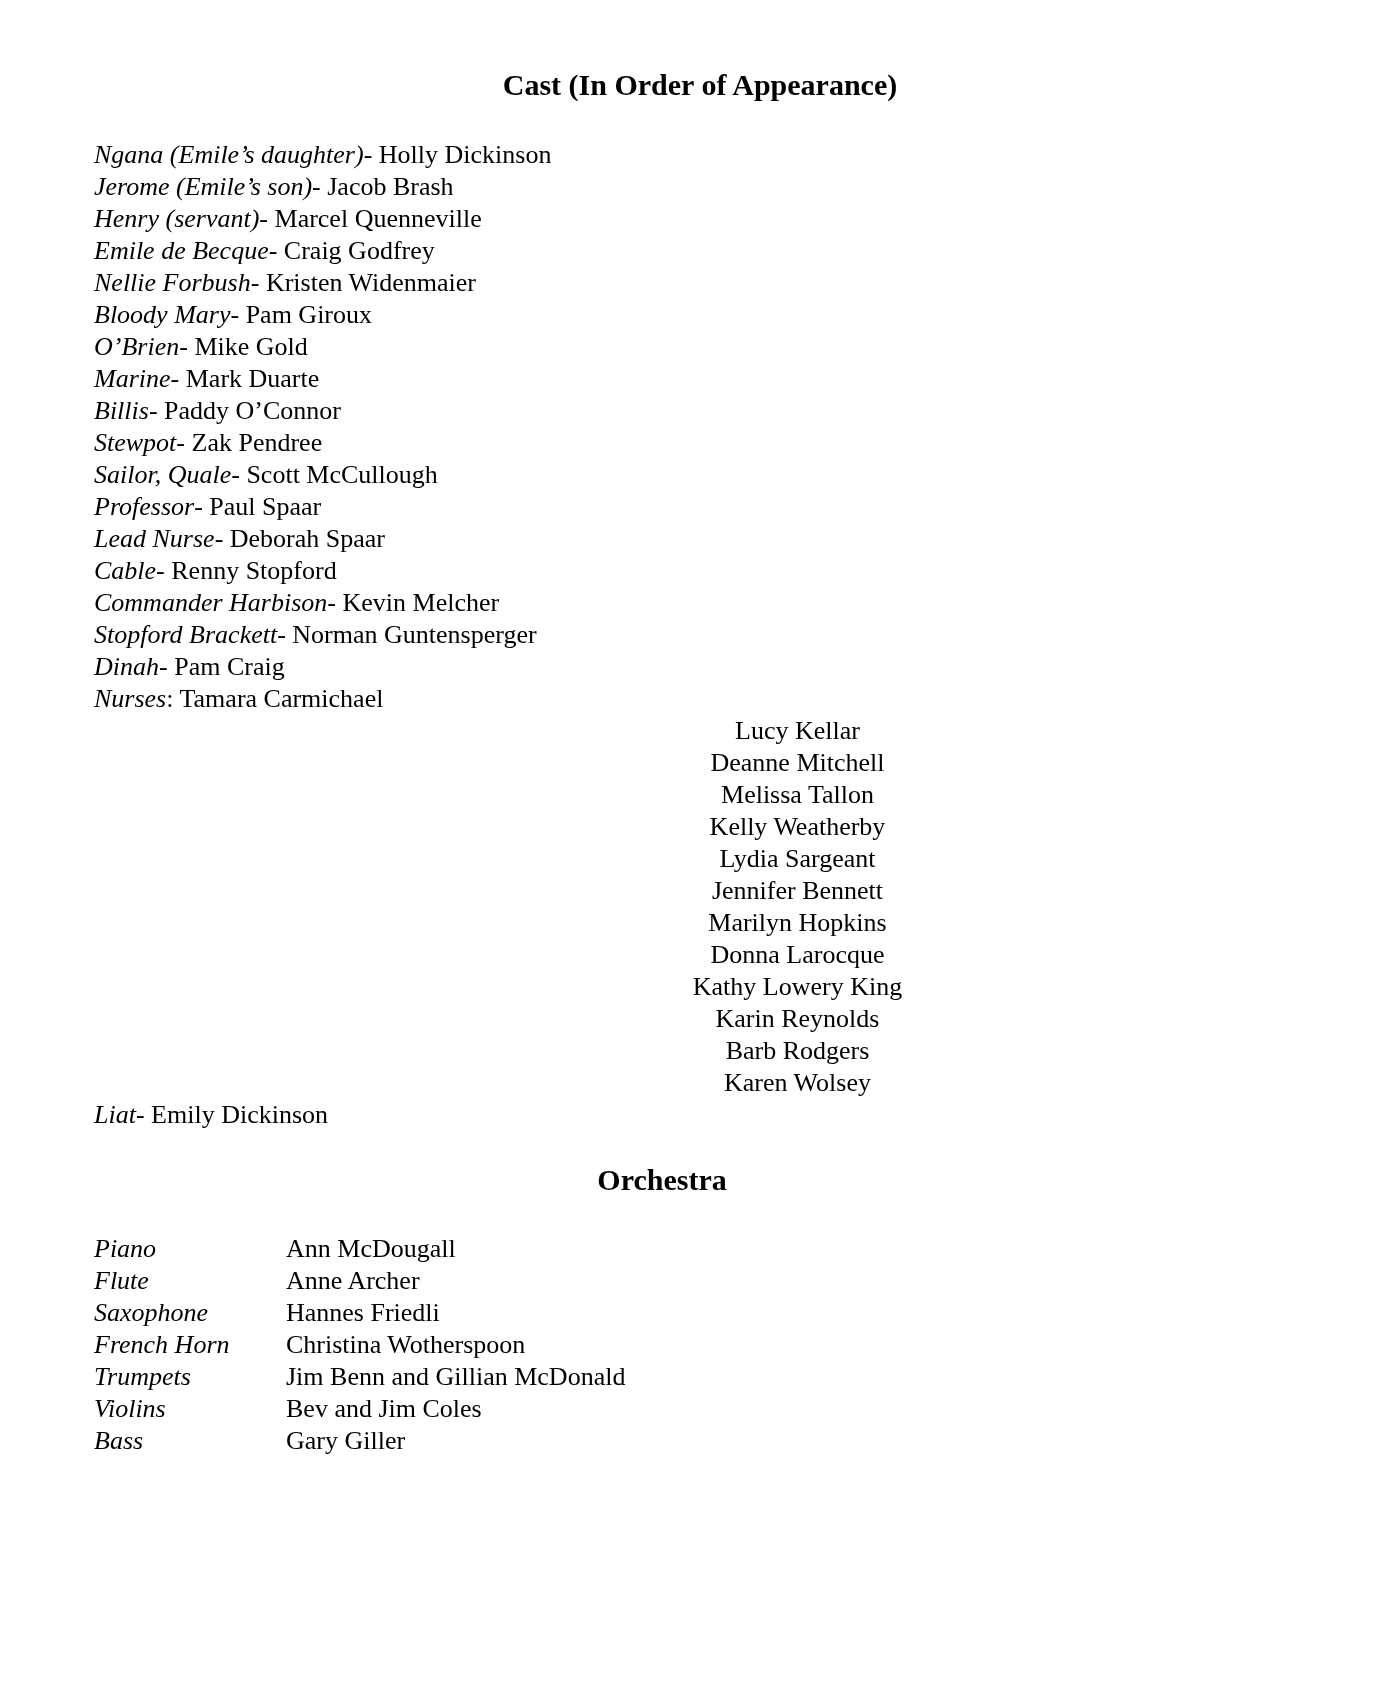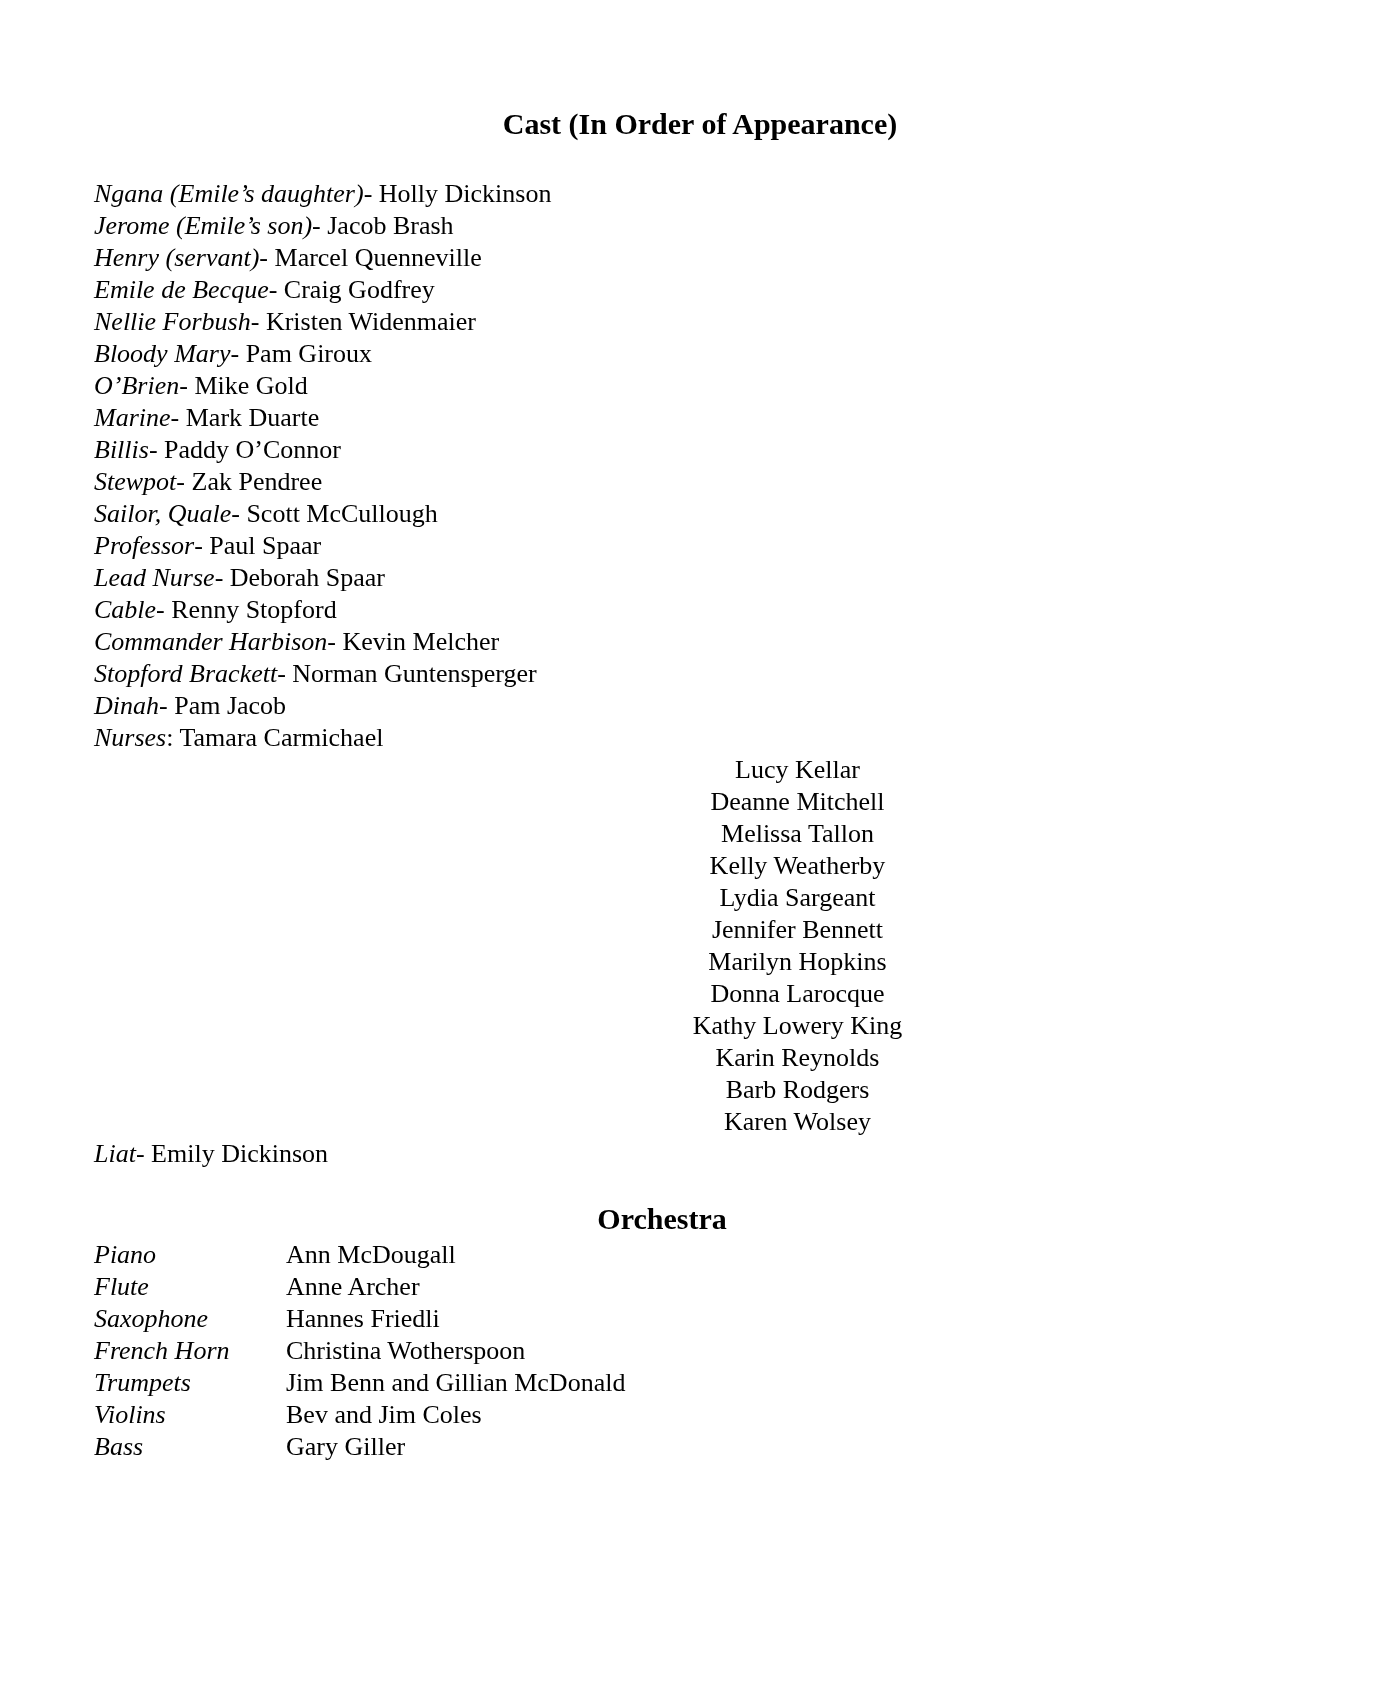--- a/index.html
+++ b/index.html
@@ -10,24 +10,24 @@
     color: #000000;
     font-family: "Liberation Serif", serif;
     overflow: hidden;
   }
   .heading {
     font-weight: bold;
     font-size: 30px;
     line-height: 40px;
     text-align: center;
   }
-  #cast-heading { margin-top: 104px; }
+  #cast-heading { margin-top: 65px; }
   #orchestra-heading { margin-top: 29px; position: relative; left: -38px; }
   .cast-list { margin-top: 34px; }
-  .orch-list { }
+  .orch-list { margin-top: 33px; }
   .line {
     font-size: 26px;
     line-height: 32px;
     padding-left: 94px;
     white-space: nowrap;
   }
   .role, .instrument { font-style: italic; }
   .sep { white-space: pre; }
   .indent { padding-left: 195px; text-align: center; }
   .orch-row { display: flex; }
@@ -48,21 +48,21 @@
   <div class="line"><span class="role">O’Brien</span><span class="sep">- </span><span class="actor">Mike Gold</span></div>
   <div class="line"><span class="role">Marine</span><span class="sep">- </span><span class="actor">Mark Duarte</span></div>
   <div class="line"><span class="role">Billis</span><span class="sep">- </span><span class="actor">Paddy O’Connor</span></div>
   <div class="line"><span class="role">Stewpot</span><span class="sep">- </span><span class="actor">Zak Pendree</span></div>
   <div class="line"><span class="role">Sailor, Quale</span><span class="sep">- </span><span class="actor">Scott McCullough</span></div>
   <div class="line"><span class="role">Professor</span><span class="sep">- </span><span class="actor">Paul Spaar</span></div>
   <div class="line"><span class="role">Lead Nurse</span><span class="sep">- </span><span class="actor">Deborah Spaar</span></div>
   <div class="line"><span class="role">Cable</span><span class="sep">- </span><span class="actor">Renny Stopford</span></div>
   <div class="line"><span class="role">Commander Harbison</span><span class="sep">- </span><span class="actor">Kevin Melcher</span></div>
   <div class="line"><span class="role">Stopford Brackett</span><span class="sep">- </span><span class="actor">Norman Guntensperger</span></div>
-  <div class="line"><span class="role">Dinah</span><span class="sep">- </span><span class="actor">Pam Jacob</span></div>
+  <div class="line"><span class="role">Dinah</span><span class="sep">- </span><span class="actor">Pam Craig</span></div>
   <div class="line"><span class="role">Nurses</span><span class="sep">: </span><span class="actor">Tamara Carmichael</span></div>
 
   <div class="line indent">Lucy Kellar</div>
   <div class="line indent">Deanne Mitchell</div>
   <div class="line indent">Melissa Tallon</div>
   <div class="line indent">Kelly Weatherby</div>
   <div class="line indent">Lydia Sargeant</div>
   <div class="line indent">Jennifer Bennett</div>
   <div class="line indent">Marilyn Hopkins</div>
   <div class="line indent">Donna Larocque</div>

